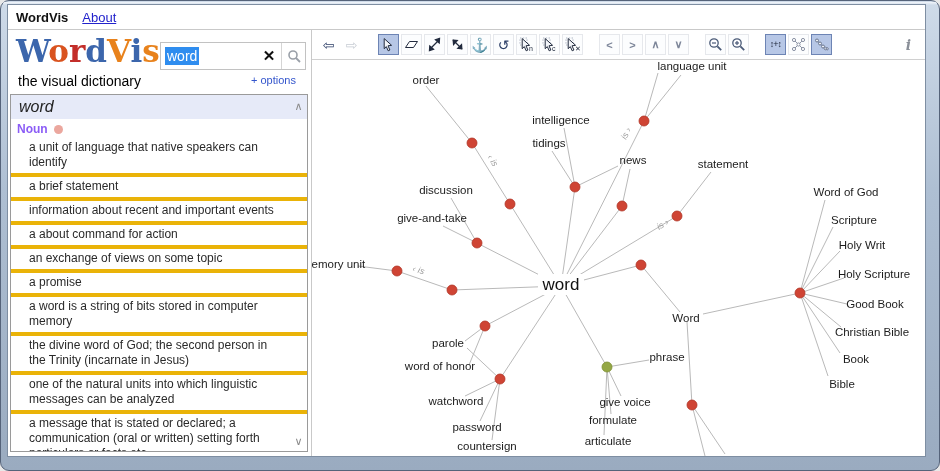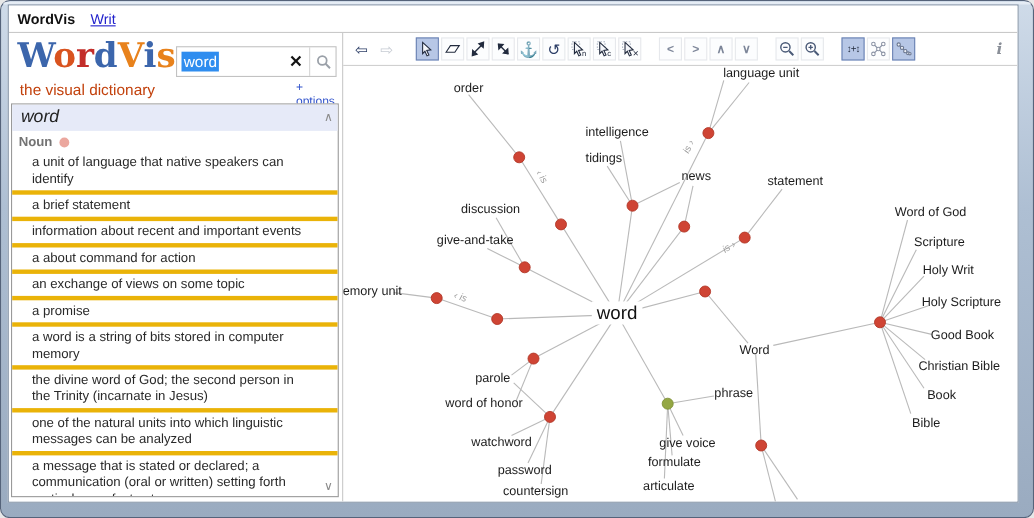--- a/index.html
+++ b/index.html
@@ -9,30 +9,30 @@
     background:linear-gradient(180deg,#cfdbe9 0%,#aebfd3 40%,#9aabc0 100%);}
   .frame::after{content:"";position:absolute;left:2px;top:1px;right:2px;height:3px;border-radius:8px;background:linear-gradient(180deg,#f2f6fb,#cfdbe9);}
   .window{position:absolute;left:7px;top:4px;right:14px;bottom:14px;background:#fff;border:1px solid #7e8ea2;overflow:hidden;}
   
   .menubar{position:absolute;left:0;right:0;top:0;height:25px;background:#fff;border-bottom:1px solid #c9c9c9;display:flex;align-items:center;gap:14px;padding-left:8px;}
   .menubar .app{font-weight:bold;font-size:13px;color:#111;}
   .menubar .about{font-size:13px;color:#2222cc;text-decoration:underline;cursor:pointer;}
   
   .sidebar{position:absolute;left:0;top:25px;bottom:0;width:303px;background:#fff;}
   .logo{position:absolute;left:8px;top:6px;font-family:"DejaVu Serif",serif;font-weight:bold;font-size:31px;letter-spacing:0px;line-height:1;}
-  .tagline{position:absolute;left:10px;top:43px;font-size:14px;color:#c2410c;}
+  .tagline{position:absolute;left:10px;top:43px;font-size:14px;color:#000000;}
   .searchwrap{position:absolute;left:152px;top:12px;width:146px;height:28px;border:1px solid #c2c2c2;background:#fff;display:flex;align-items:stretch;}
   .searchtext{flex:1;display:flex;align-items:center;padding-left:4px;font-size:14px;}
   .searchtext .sel{background:#2f8def;color:#fff;padding:1px 2px;}
   .clearbtn{width:24px;display:flex;align-items:center;justify-content:center;font-size:15px;font-weight:bold;color:#111;cursor:pointer;}
   .magbtn{width:24px;border-left:1px solid #d5d5d5;display:flex;align-items:center;justify-content:center;cursor:pointer;}
-  .optionslink{position:absolute;left:243px;top:44px;font-size:11px;color:#3355cc;cursor:pointer;margin-left:18px;}
+  .optionslink{position:absolute;left:243px;top:44px;font-size:11px;color:#3355cc;cursor:pointer;}
   .listbox{position:absolute;left:2px;right:3px;top:64px;bottom:4px;border:1px solid #9a9a9a;background:#fff;overflow:hidden;}
   .headword{height:24px;background:#e6eaf8;display:flex;align-items:center;padding-left:8px;font-style:italic;font-size:16px;color:#222;}
-  .posrow{display:flex;align-items:center;gap:6px;padding:3px 8px 2px 6px;font-size:12px;font-weight:bold;color:#737373;}
+  .posrow{display:flex;align-items:center;gap:6px;padding:3px 8px 2px 6px;font-size:12px;font-weight:bold;color:#8b5cf6;}
   .posdot{width:9px;height:9px;border-radius:50%;background:#eba79e;}
   .defrow{font-size:12px;color:#2a2a2a;line-height:15px;padding:2px 20px 3px 18px;border-bottom:4px solid #eab308;}
   .defrow:last-child{border-bottom:none;}
   .sb-arrow{position:absolute;right:2px;width:13px;height:14px;color:#8a8a8a;font-size:11px;display:flex;align-items:center;justify-content:center;cursor:pointer;}
   .sb-up{top:4px;} .sb-dn{bottom:3px;}
   
   .graphpanel{position:absolute;left:303px;top:25px;right:0;bottom:0;background:#fff;border-left:1px solid #c9c9c9;}
   .toolbar{position:absolute;left:0;right:0;top:0;height:30px;border-bottom:1px solid #d0d0d0;display:flex;align-items:center;padding-left:5px;}
   .tb{width:21px;height:21px;margin:0 1px;border:1px solid #e6e8ec;background:#fcfdfe;display:flex;align-items:center;justify-content:center;cursor:pointer;flex:0 0 auto;}
   .tb.noborder{border-color:transparent;background:transparent;}
@@ -50,21 +50,21 @@
 </style>
 </head>
 <body>
 
 <div id="stage">
   <div class="frame"></div>
   <div class="window">
 
     <div class="menubar">
       <span class="app">WordVis</span>
-      <span class="about">Writ</span>
+      <span class="about">About</span>
     </div>
 
     <div class="sidebar">
       <div class="logo" id="logo"><span style="color: rgb(60, 102, 172);">W</span><span style="color: rgb(217, 83, 31);">o</span><span style="color: rgb(195, 46, 42);">r</span><span style="color: rgb(60, 102, 172);">d</span><span style="color: rgb(232, 130, 28);">V</span><span style="color: rgb(60, 102, 172);">i</span><span style="color: rgb(232, 130, 28);">s</span></div>
       <div class="tagline">the visual dictionary</div>
 
       <div class="searchwrap">
         <div class="searchtext">
           <span class="sel">word</span>
         </div>

